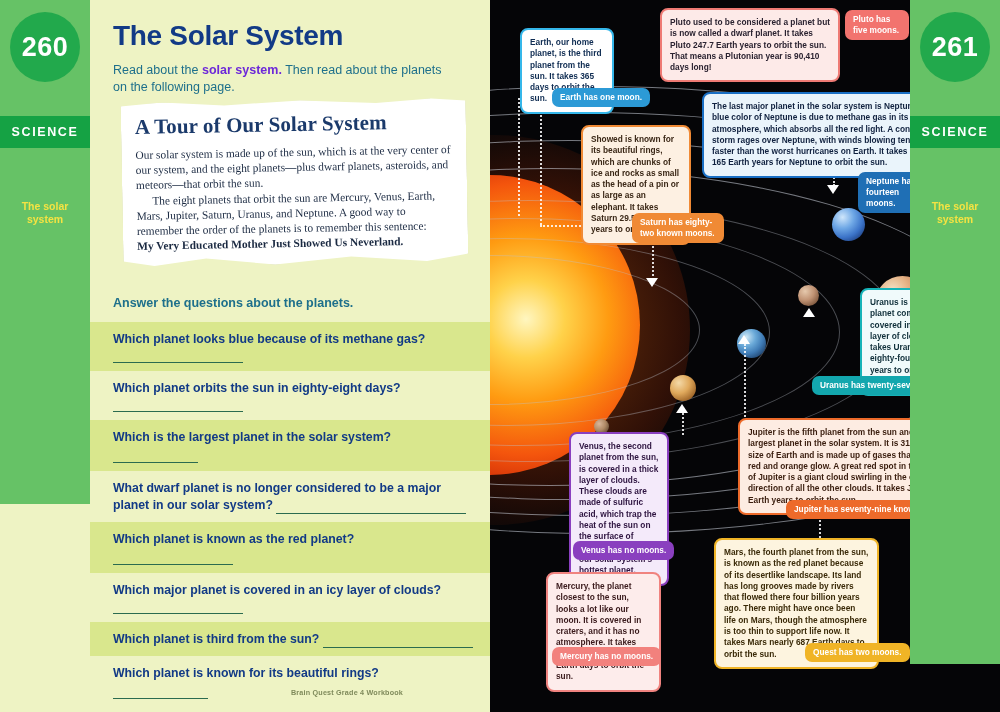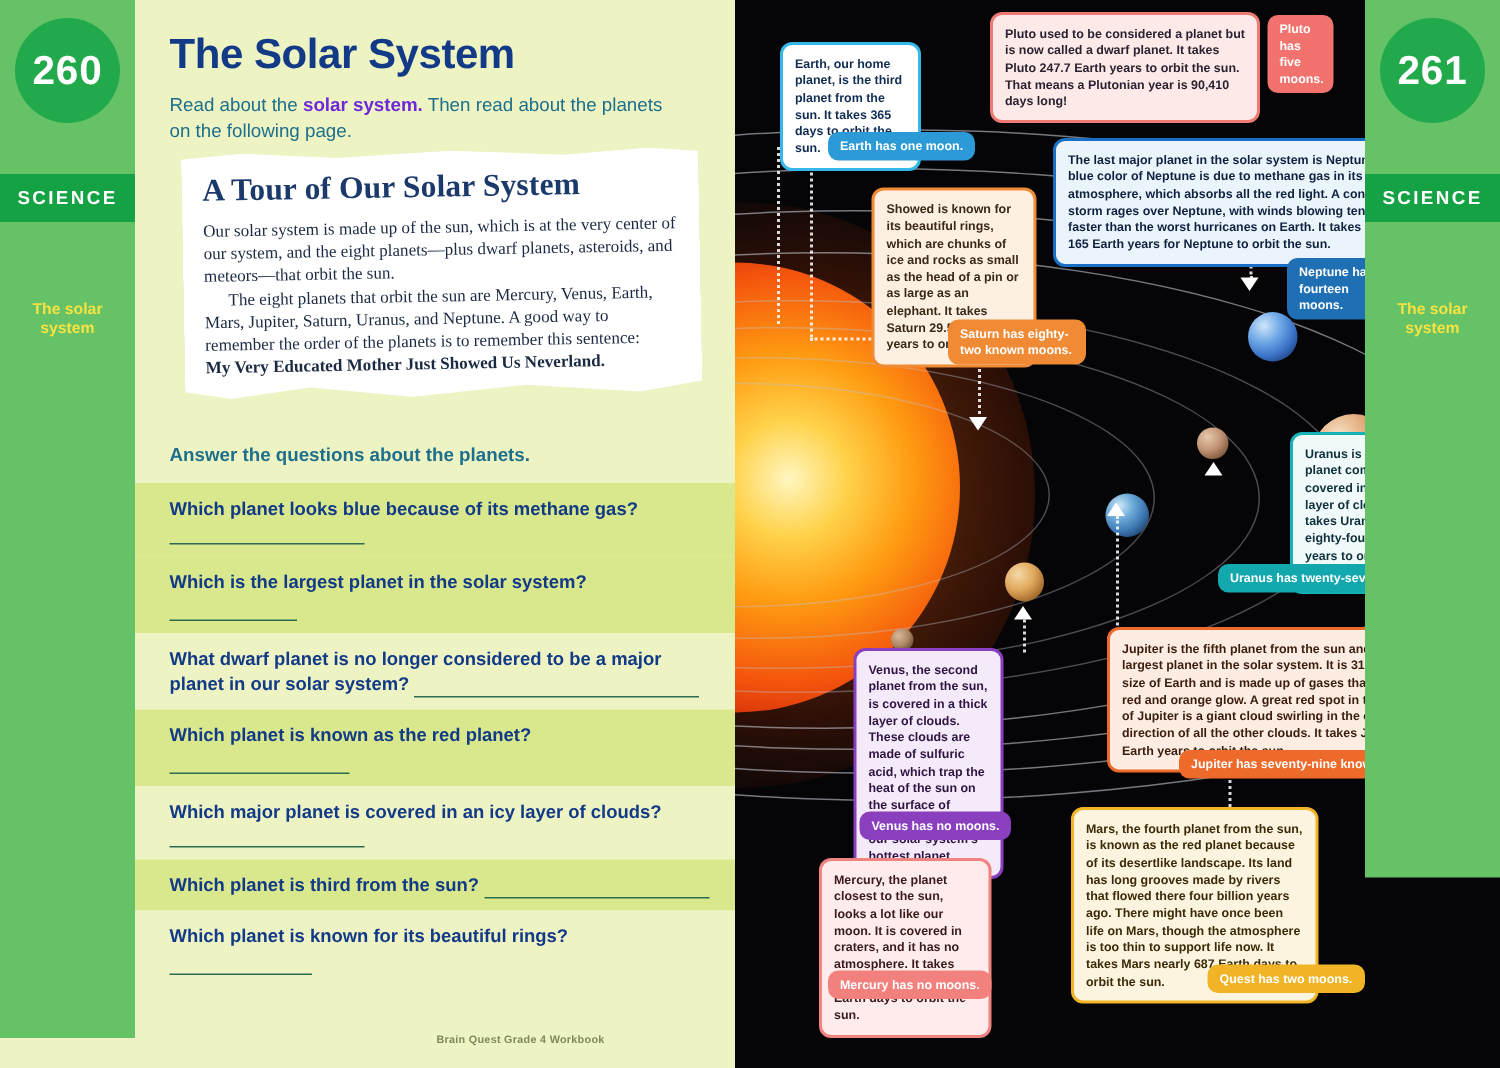--- a/index.html
+++ b/index.html
@@ -6,21 +6,21 @@
   html, body { margin:0; padding:0; }
   body {
     width:1000px; height:712px; overflow:hidden;
     font-family:"Liberation Sans", sans-serif;
     background:#000;
   }
   .page { position:relative; width:1000px; height:712px; }
 
   
   .left-page { position:absolute; left:0; top:0; width:490px; height:712px; background:#eef3c4; }
-  .left-rail { position:absolute; left:0; top:0; width:90px; height:692px; background:#66c266; }
+  .left-rail { position:absolute; left:0; top:0; width:90px; height:504px; background:#66c266; }
   .page-num-badge {
     position:absolute; left:10px; top:12px; width:70px; height:70px; border-radius:50%;
     background:#22a94c; color:#fff; font-weight:bold; font-size:27px;
     display:flex; align-items:center; justify-content:center; letter-spacing:0.5px;
   }
   .subject-band {
     position:absolute; left:0; top:116px; width:90px; height:32px; background:#15a244;
     color:#fff; font-size:12.5px; font-weight:bold; letter-spacing:1.6px;
     display:flex; align-items:center; justify-content:center;
   }
@@ -78,21 +78,21 @@
     display:block; border-bottom:1.3px solid #2b6b4f; width:130px; height:11px; margin-top:4px;
   }
 
   .footer-note {
     position:absolute; left:0; top:688px; width:490px; text-align:center;
     font-size:7.2px; font-weight:bold; color:#7f8a5b; letter-spacing:0.2px;margin-left:12px;
   }
 
   
   .right-page { position:absolute; left:490px; top:0; width:510px; height:712px; background:#050507; overflow:hidden; }
-  .right-rail { position:absolute; right:0; top:0; width:90px; height:585px; background:#66c266; }
+  .right-rail { position:absolute; right:0; top:0; width:90px; height:664px; background:#66c266; }
   .right-rail .page-num-badge { left:10px; top:12px; background:#22a94c; }
   .right-rail .subject-band { left:0; top:116px; width:90px; background:#15a244; }
   .right-rail .rail-topic { top:200px; }
 
   
   .sun {
     position:absolute; left:-150px; top:175px; width:300px; height:300px; border-radius:50%;
     background: radial-gradient(circle at 62% 48%, #fff6c0 0%, #ffd24a 16%, #ff9b11 34%, #f4550d 56%, #c01d05 76%, #5c0a02 92%, #120200 100%);
     filter: blur(0.3px);
   }
@@ -178,20 +178,24 @@
         </div>
       </div>
 
       <div class="instruction">Answer the questions about the planets.</div>
 
       <div class="qlist">
           <div class="qrow alt">
             <div class="qtext">Which planet looks blue because of its methane gas?</div>
             <span class="blank-under"></span>
           </div>
+          <div class="qrow plain">
+            <div class="qtext">Which planet orbits the sun in eighty-eight days?</div>
+            <span class="blank-under"></span>
+          </div>
           <div class="qrow alt">
             <div class="qtext">Which is the largest planet in the solar system? <span class="blank-inline" style="width: 85px;"></span></div>
           </div>
           <div class="qrow plain">
             <div class="qtext">What dwarf planet is no longer considered to be a major planet in our solar system? <span class="blank-inline" style="width: 190px;"></span></div>
           </div>
           <div class="qrow alt">
             <div class="qtext">Which planet is known as the red planet? <span class="blank-inline" style="width: 120px;"></span></div>
           </div>
           <div class="qrow plain">
@@ -284,21 +288,21 @@
     <div class="dotline v" style="left:28px; top:98px; height:118px;"></div>
 
     <div class="callout c-earth" style="left:30px; top:28px; width:94px;">
       <b>Earth</b><span>, our home planet, is the third planet from the sun. It takes 365 days to orbit the sun.</span>
     </div>
     <div class="moon-tag t-earth" style="left:62px; top:88px;text-align:center;">Earth has one moon.</div>
 
     <div class="callout c-pluto" style="left:170px; top:8px; width:180px;">
       <b>Pluto</b><span> used to be considered a planet but is now called a dwarf planet. It takes Pluto 247.7 Earth years to orbit the sun. That means a Plutonian year is 90,410 days long!</span>
     </div>
-    <div class="moon-tag t-pluto" style="left:355px; top:10px; width:44px;">Pluto has five moons.</div>
+    <div class="moon-tag t-pluto" style="left:355px; top:10px; width:64px;">Pluto has five moons.</div>
 
     <div class="callout c-neptune" style="left:212px; top:92px; width:245px;">
       <span>The last major planet in the solar system is </span><b>Neptune</b><span>. The blue color of Neptune is due to methane gas in its atmosphere, which absorbs all the red light. A constant storm rages over Neptune, with winds blowing ten times faster than the worst hurricanes on Earth. It takes almost 165 Earth years for Neptune to orbit the sun.</span>
     </div>
     <div class="moon-tag t-neptune" style="left:368px; top:172px; width:78px;">Neptune has fourteen moons.</div>
 
     <div class="callout c-saturn" style="left:91px; top:125px; width:110px;">
       <b>Showed</b><span> is known for its beautiful rings, which are chunks of ice and rocks as small as the head of a pin or as large as an elephant. It takes Saturn 29.5 Earth years to orbit the sun.</span>
     </div>
     <div class="moon-tag t-saturn" style="left:100px; top:213px; width:92px;">Saturn has eighty-two known moons.</div>

